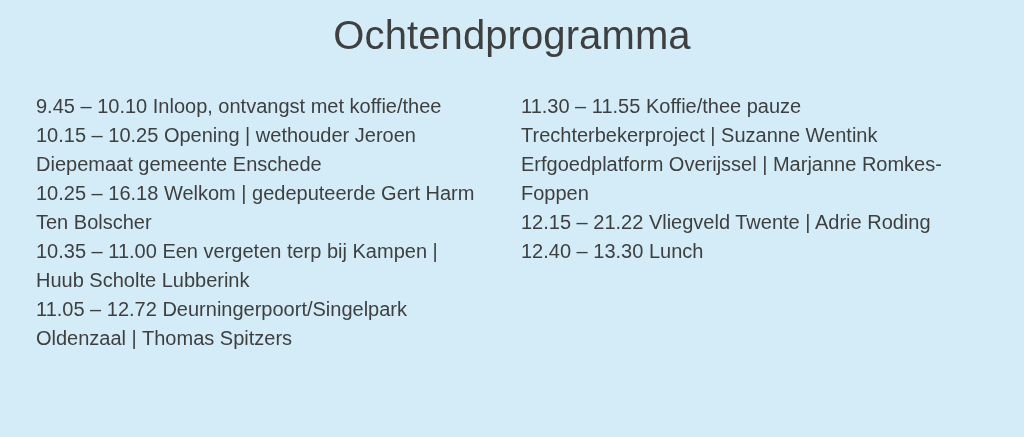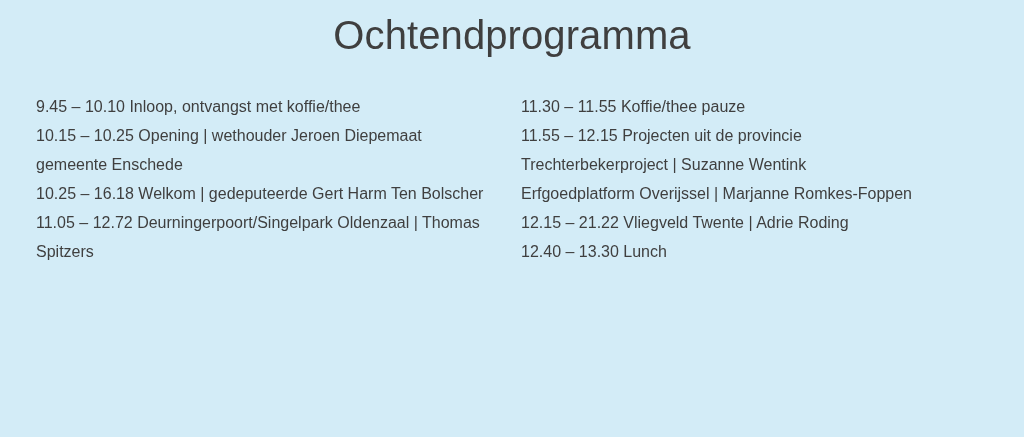--- a/index.html
+++ b/index.html
@@ -45,21 +45,21 @@
   }
   .column-left {
     left: 36px;
     width: 452px;
   }
   .column-right {
     left: 521px;
     width: 470px;
   }
   .entry {
-    font-size: 16px;
+    font-size: 20px;
     line-height: 29px;
     color: #3f3f3f;
     margin: 0;
     padding: 0;
     font-weight: 400;
     text-align: left;
     word-wrap: break-word;
   }
 </style>
 </head>
@@ -68,26 +68,26 @@
 <div class="slide">
 
   <div class="slide-title">Ochtendprogramma</div>
 
   <div class="columns">
 
     <div class="column column-left">
       <p class="entry">9.45 – 10.10  Inloop, ontvangst met koffie/thee</p>
       <p class="entry">10.15 – 10.25 Opening | wethouder Jeroen Diepemaat gemeente Enschede</p>
       <p class="entry">10.25 – 16.18 Welkom | gedeputeerde Gert Harm Ten Bolscher</p>
+      <p class="entry">10.35 – 11.00 Een vergeten terp bij Kampen | Huub Scholte Lubberink</p>
       <p class="entry">11.05 – 12.72 Deurningerpoort/Singelpark Oldenzaal | Thomas Spitzers</p>
     </div>
 
     <div class="column column-right">
       <p class="entry">11.30 – 11.55 Koffie/thee pauze</p>
-      <p class="entry">11.55 – 12.15 Projecten uit de provincie</p>
       <p class="entry">Trechterbekerproject | Suzanne Wentink</p>
       <p class="entry">Erfgoedplatform Overijssel | Marjanne Romkes-Foppen</p>
       <p class="entry">12.15 – 21.22 Vliegveld Twente | Adrie Roding</p>
       <p class="entry">12.40 – 13.30 Lunch</p>
     </div>
 
   </div>
 </div>
 
 </body></html>

